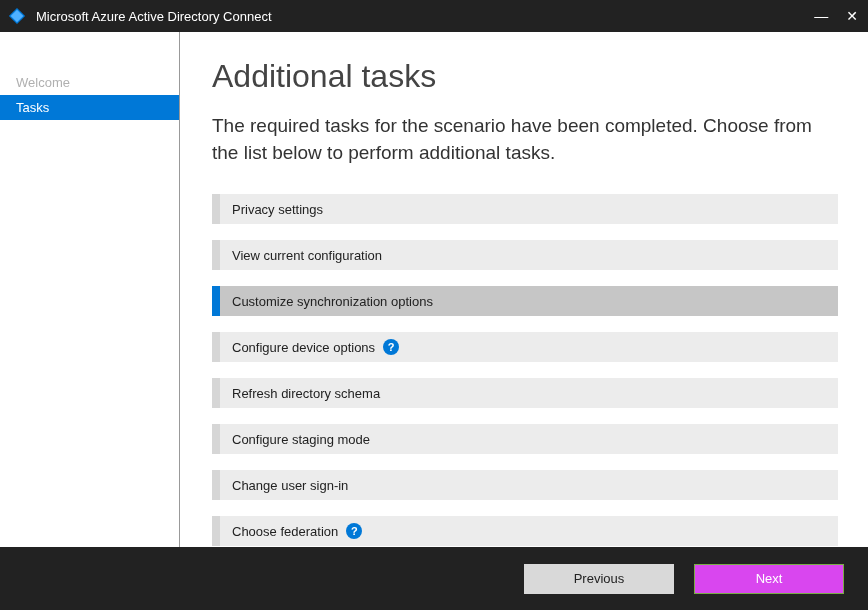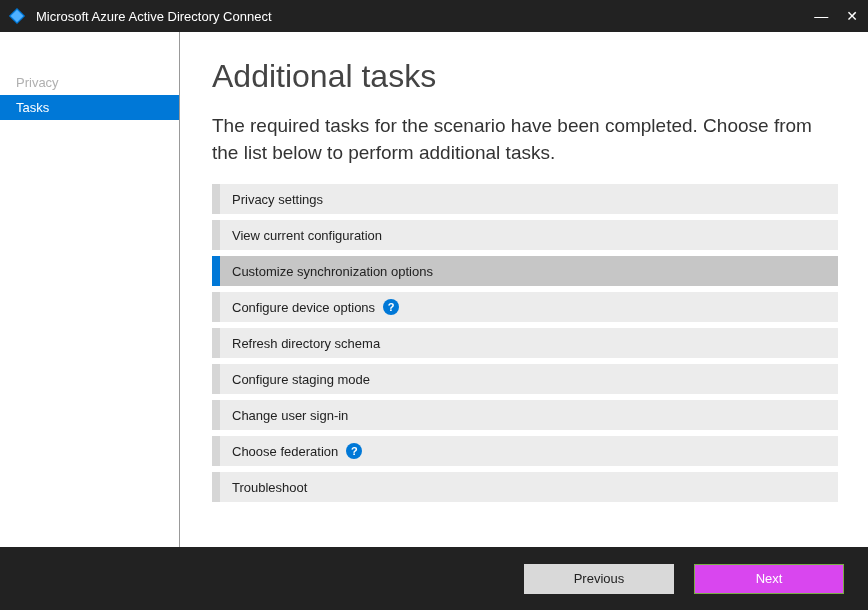--- a/index.html
+++ b/index.html
@@ -71,20 +71,21 @@
       line-height: 1.4;
       margin-bottom: 18px;
     }
     .task-list { display: flex; flex-direction: column; gap: 6px; }
     .task {
       background: #ececec;
       height: 30px;
       display: flex;
       align-items: center;
       cursor: pointer;
+      margin-top: 10px;
     }
     .task .accent {
       width: 8px;
       height: 100%;
       background: #d6d6d6;
       margin-right: 12px;
     }
     .task.selected {
       background: #c6c6c6;
     }
@@ -137,21 +138,21 @@
   <span class="title">Microsoft Azure Active Directory Connect</span>
   <div class="winbtns">
     <span class="winbtn">—</span>
     <span class="winbtn">✕</span>
   </div>
 </div>
 
 <div class="body">
   <div class="sidebar">
     <div class="sidebar-item inactive">
-      <span>Privacy</span>
+      <span>Welcome</span>
     </div>
     <div class="sidebar-item active">
       <span>Tasks</span>
     </div>
   </div>
 
   <div class="main">
     <h1>Additional tasks</h1>
     <p class="intro">The required tasks for the scenario have been completed. Choose from the list below to perform additional tasks.</p>
 

